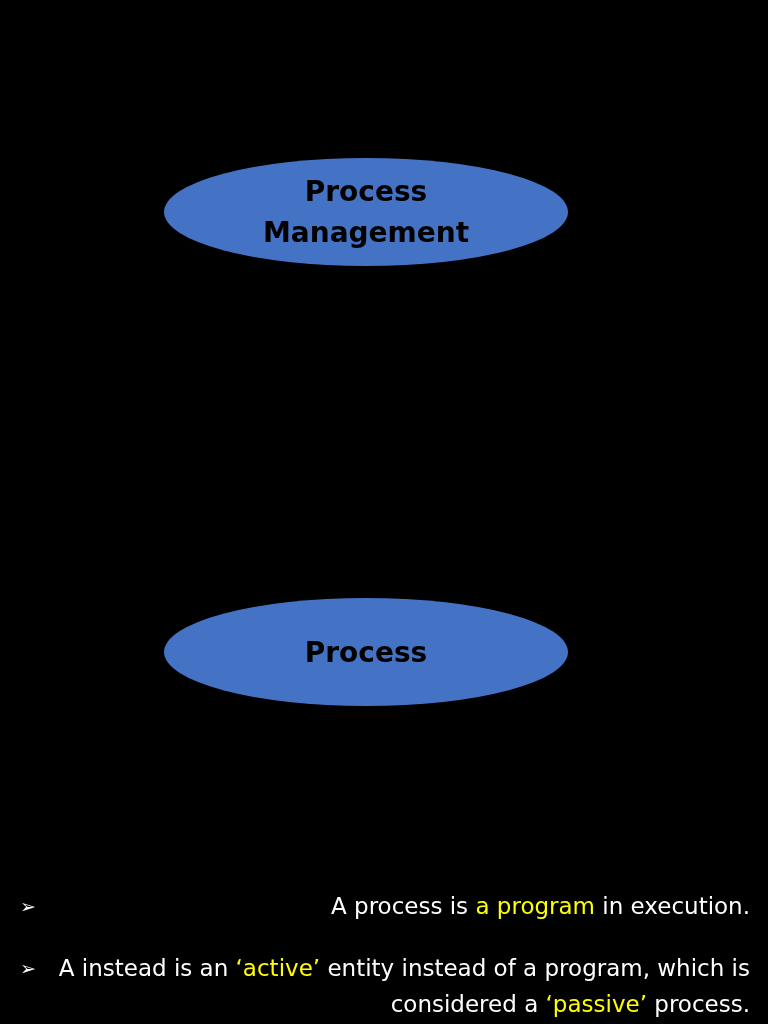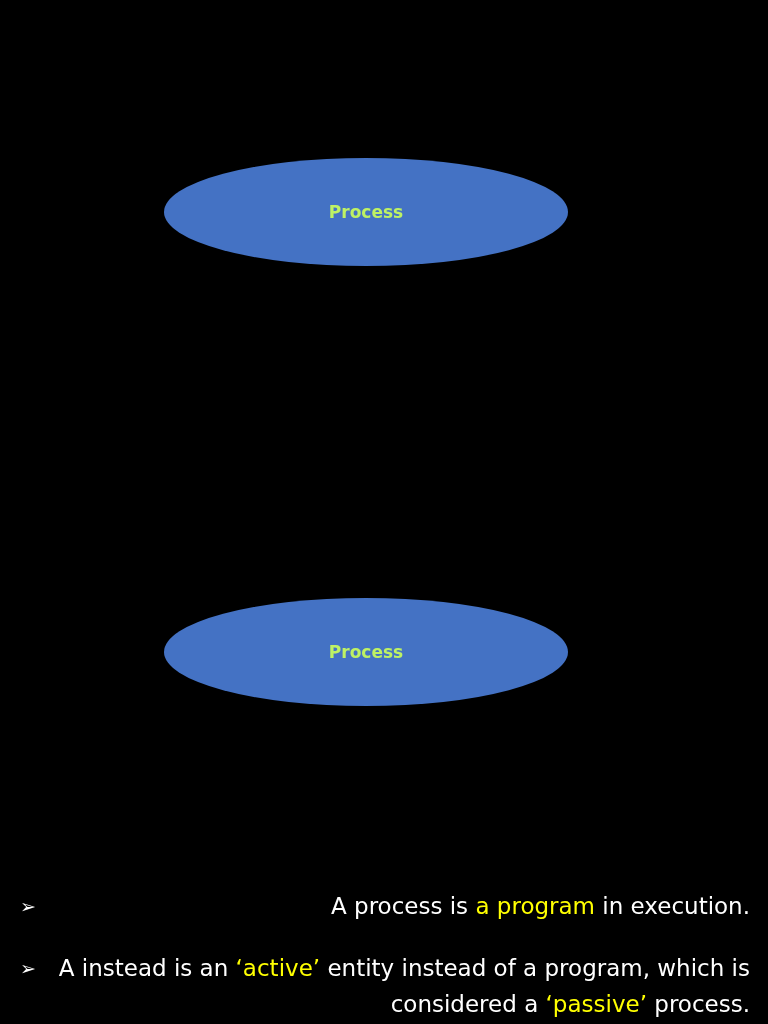--- a/index.html
+++ b/index.html
@@ -33,24 +33,24 @@
     display: flex;
     flex-direction: column;
     align-items: center;
     justify-content: center;
     box-sizing: border-box;
   }
   .ellipse-1 { top: 158px; }
   .ellipse-2 { top: 598px; }
 
   .ellipse-label {
-    color: #bef264;
+    color: #000000;
     font-family: "DejaVu Sans", sans-serif;
     font-weight: bold;
-    font-size: 17px;
+    font-size: 28px;
     line-height: 41px;
     text-align: center;
     letter-spacing: 0px;
     white-space: nowrap;
   }
 
   
   .bullets {
     position: absolute;
     left: 20px;
@@ -86,20 +86,21 @@
     color: #FFFF00;
   }
 </style>
 </head>
 <body>
 
 <div class="slide">
 
   <div class="ellipse ellipse-1">
     <div class="ellipse-label">Process</div>
+    <div class="ellipse-label">Management</div>
   </div>
 
   <div class="ellipse ellipse-2">
     <div class="ellipse-label">Process</div>
   </div>
 
   <div class="bullets">
 
     <div class="bullet-row">
       <span class="bullet-marker">➢</span>

